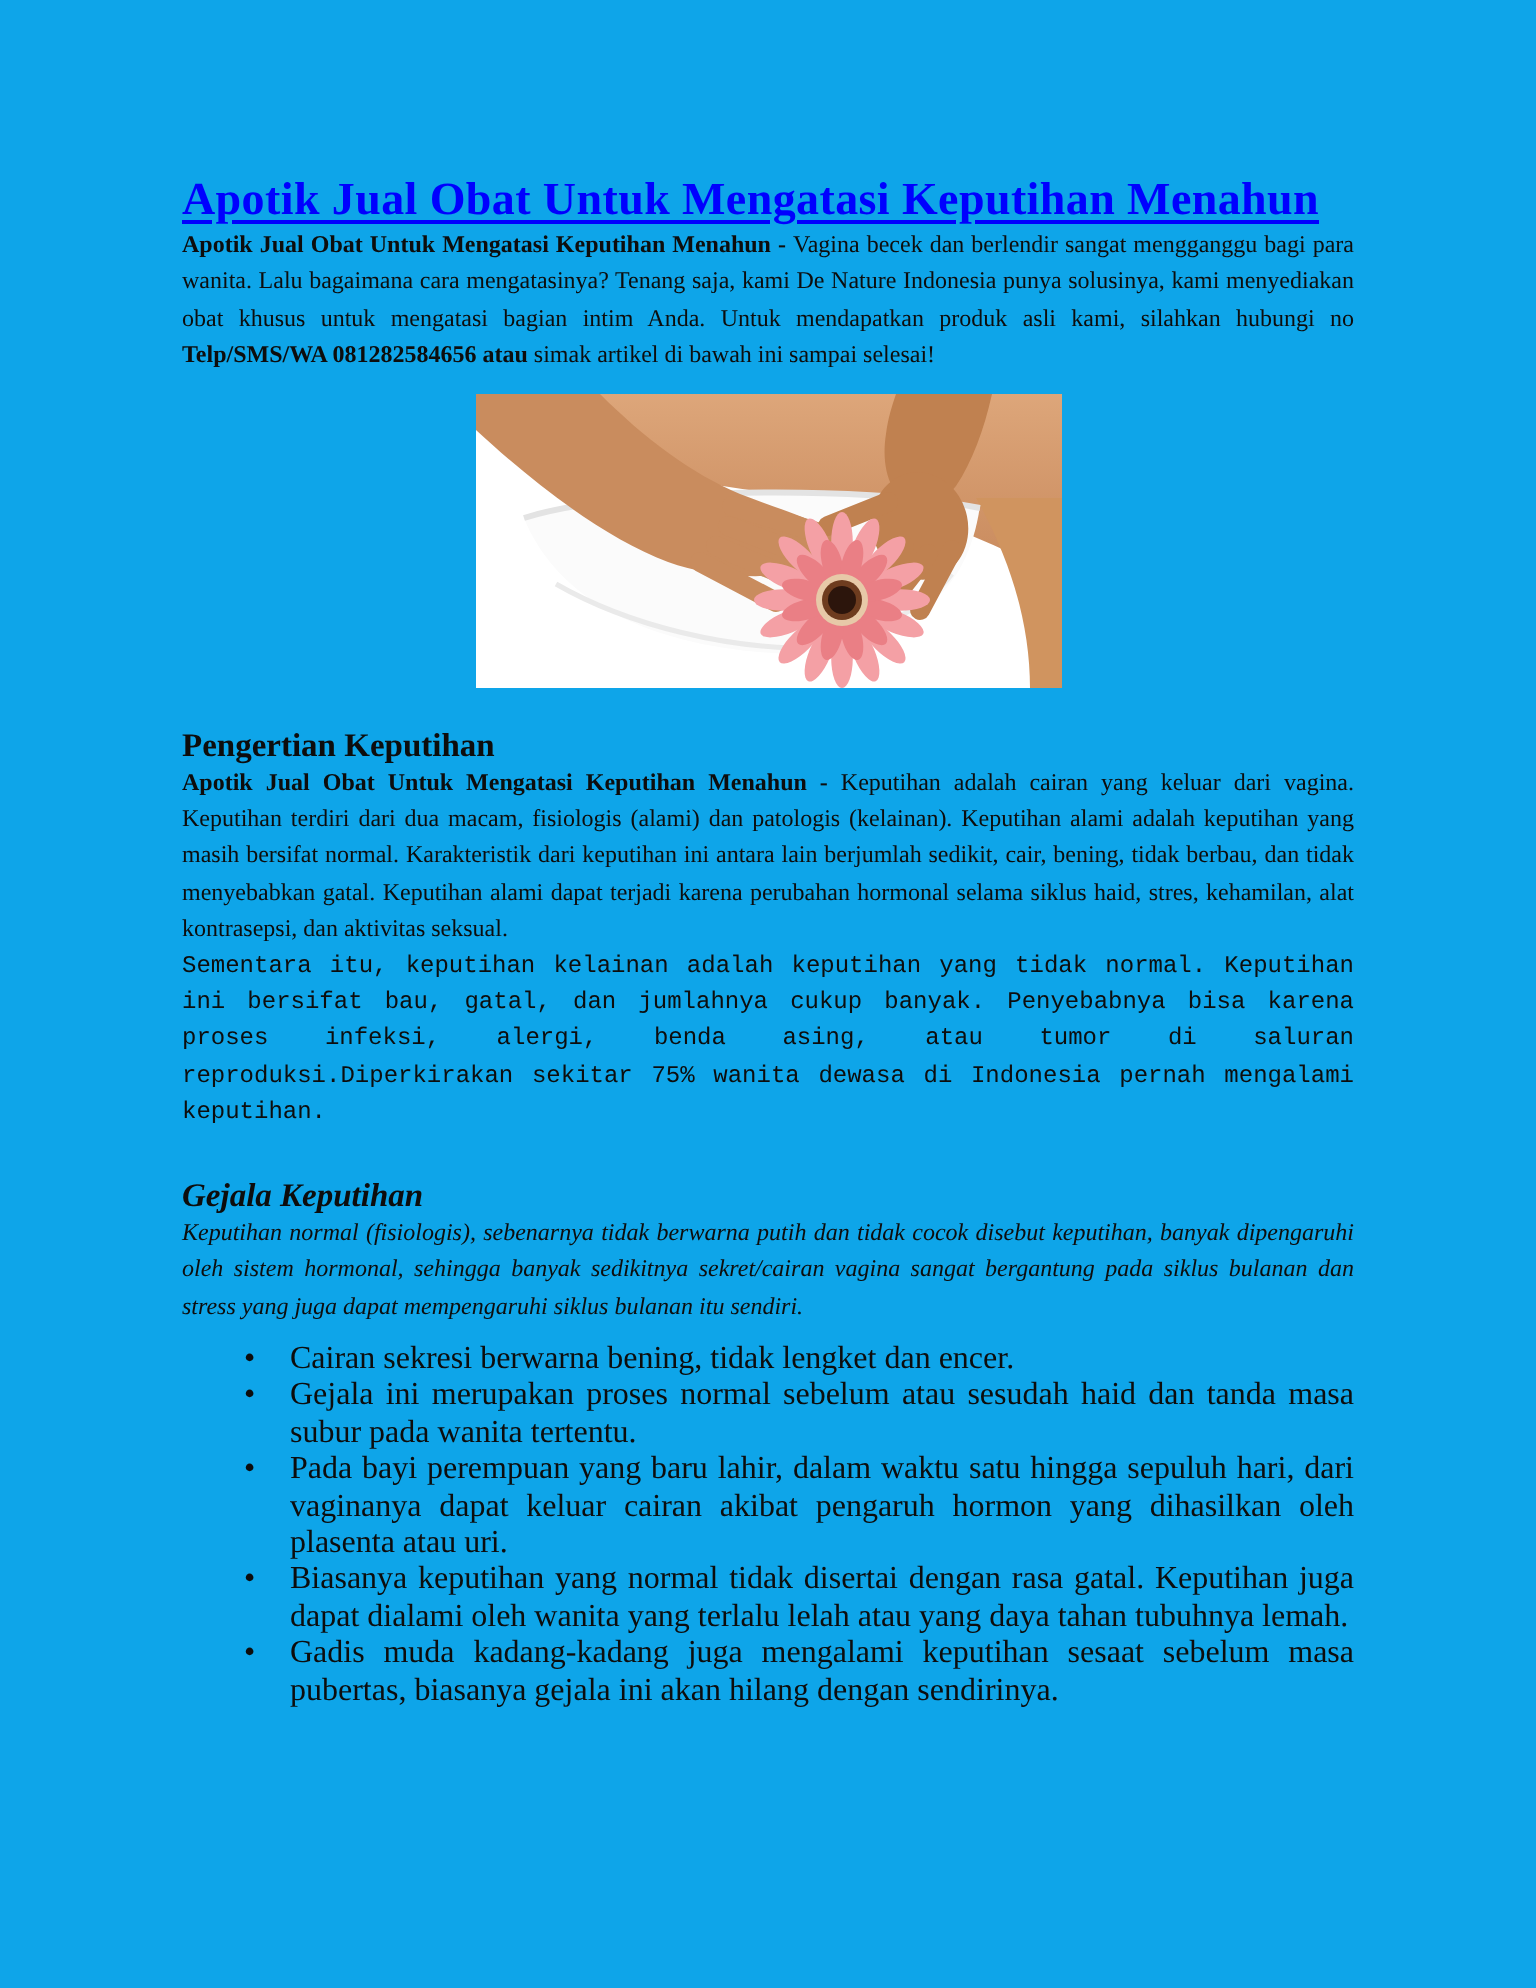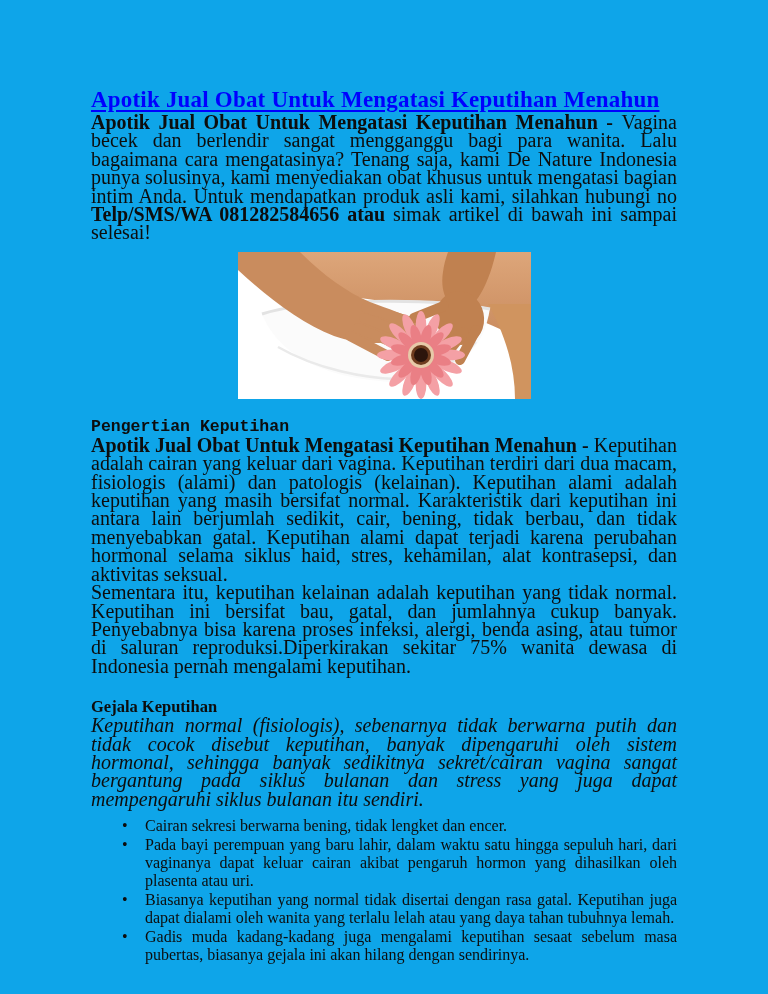--- a/index.html
+++ b/index.html
@@ -24,21 +24,21 @@
     line-height:26px;
     font-weight:bold;
     color:#0000ff;
     text-decoration:underline;
     text-decoration-thickness:2px;
     text-underline-offset:3px;
     letter-spacing:0.2px;
   }
   p.body{
     margin:0;
-    font-size:20px;
+    font-size:12px;
     line-height:18.4px;
     text-align:justify;
   }
   .intro-para{margin-top:13px;}
   .b{font-weight:bold;}
   .figure-wrap{
     margin-top:10px;
     text-align:center;
   }
   .figure{
@@ -47,24 +47,24 @@
     height:147px;
     line-height:0;
   }
   .section-heading{
     margin:0;
     font-size:16.5px;
     line-height:19px;
     font-weight:bold;
     text-align:left;
   }
-  .h-pengertian{margin-top:14px;font-family:Liberation Mono, monospace;}
+  .h-pengertian{margin-top:14px;}
   .p-pengertian-1{margin-top:10px;}
-  .p-pengertian-2{margin-top:9px;}
-  .h-gejala{margin-top:22px;}
+  .p-pengertian-2{margin-top:9px;font-family:Liberation Mono, monospace;}
+  .h-gejala{margin-top:22px;font-style:italic;}
   .p-gejala{margin-top:0;font-style:italic;}
   ul.bullets{
     margin:9px 0 0 0;
     padding:0;
     list-style:none;
   }
   ul.bullets li{
     position:relative;
     padding-left:54px;
     font-size:16px;
@@ -181,19 +181,20 @@
     <p class="body p-pengertian-1"><span class="b">Apotik Jual Obat Untuk Mengatasi Keputihan Menahun - </span><span> Keputihan adalah cairan yang keluar dari vagina. Keputihan terdiri dari dua macam, fisiologis (alami) dan patologis (kelainan). Keputihan alami adalah keputihan yang masih bersifat normal. Karakteristik dari keputihan ini antara lain berjumlah sedikit, cair, bening, tidak berbau, dan tidak menyebabkan gatal. Keputihan alami dapat terjadi karena perubahan hormonal selama siklus haid, stres, kehamilan, alat kontrasepsi, dan aktivitas seksual.</span></p>
 
     <p class="body p-pengertian-2">Sementara itu, keputihan kelainan adalah keputihan yang tidak normal. Keputihan ini bersifat bau, gatal, dan jumlahnya cukup banyak. Penyebabnya bisa karena proses infeksi, alergi, benda asing, atau tumor di saluran reproduksi.Diperkirakan sekitar 75% wanita dewasa di Indonesia pernah mengalami keputihan.</p>
 
     <h2 class="section-heading h-gejala">Gejala Keputihan</h2>
 
     <p class="body p-gejala">Keputihan normal (fisiologis), sebenarnya tidak berwarna putih dan tidak cocok disebut keputihan, banyak dipengaruhi oleh sistem hormonal, sehingga banyak sedikitnya sekret/cairan vagina sangat bergantung pada siklus bulanan dan stress yang juga dapat mempengaruhi siklus bulanan itu sendiri.</p>
 
     <ul class="bullets">
       <li>Cairan sekresi berwarna bening, tidak lengket dan encer.</li>
+      <li>Gejala ini merupakan proses normal sebelum atau sesudah haid dan tanda masa subur pada wanita tertentu.</li>
       <li>Pada bayi perempuan yang baru lahir, dalam waktu satu hingga sepuluh hari, dari vaginanya dapat keluar cairan akibat pengaruh hormon yang dihasilkan oleh plasenta atau uri.</li>
       <li>Biasanya keputihan yang normal tidak disertai dengan rasa gatal. Keputihan juga dapat dialami oleh wanita yang terlalu lelah atau yang daya tahan tubuhnya lemah.</li>
       <li>Gadis muda kadang-kadang juga mengalami keputihan sesaat sebelum masa pubertas, biasanya gejala ini akan hilang dengan sendirinya.</li>
     </ul>
 
   </div>
 </div>
 
 </body></html>

